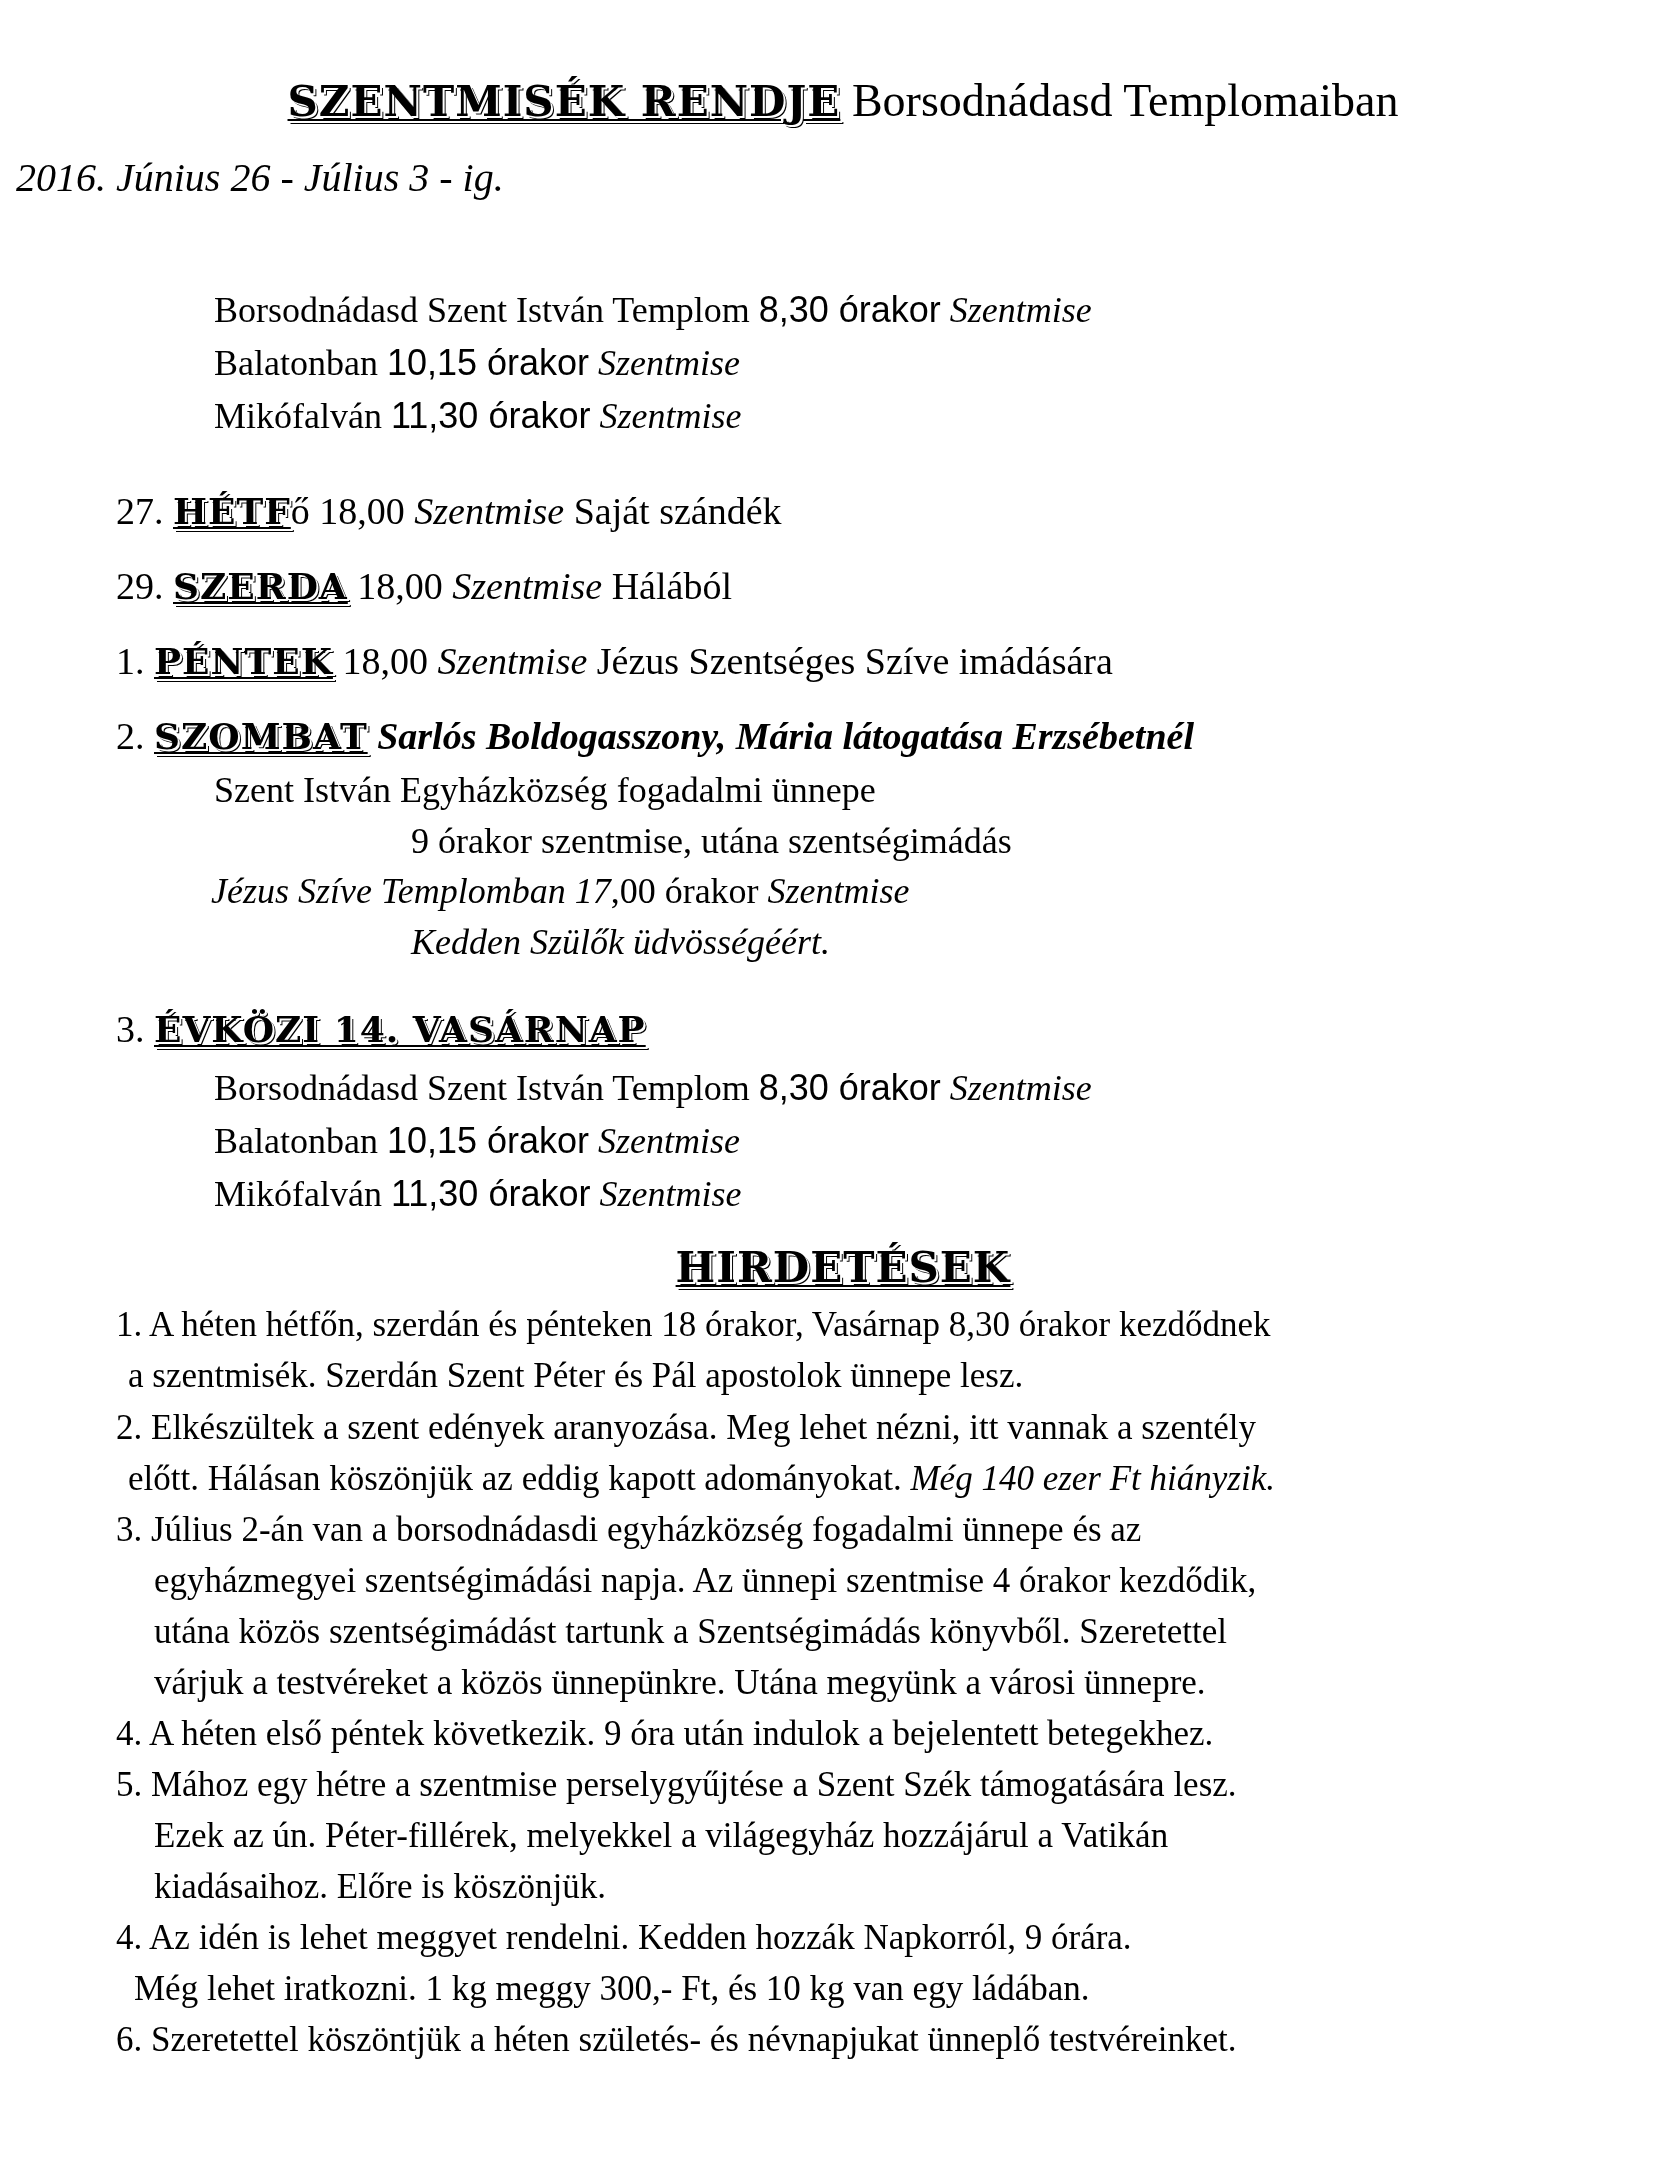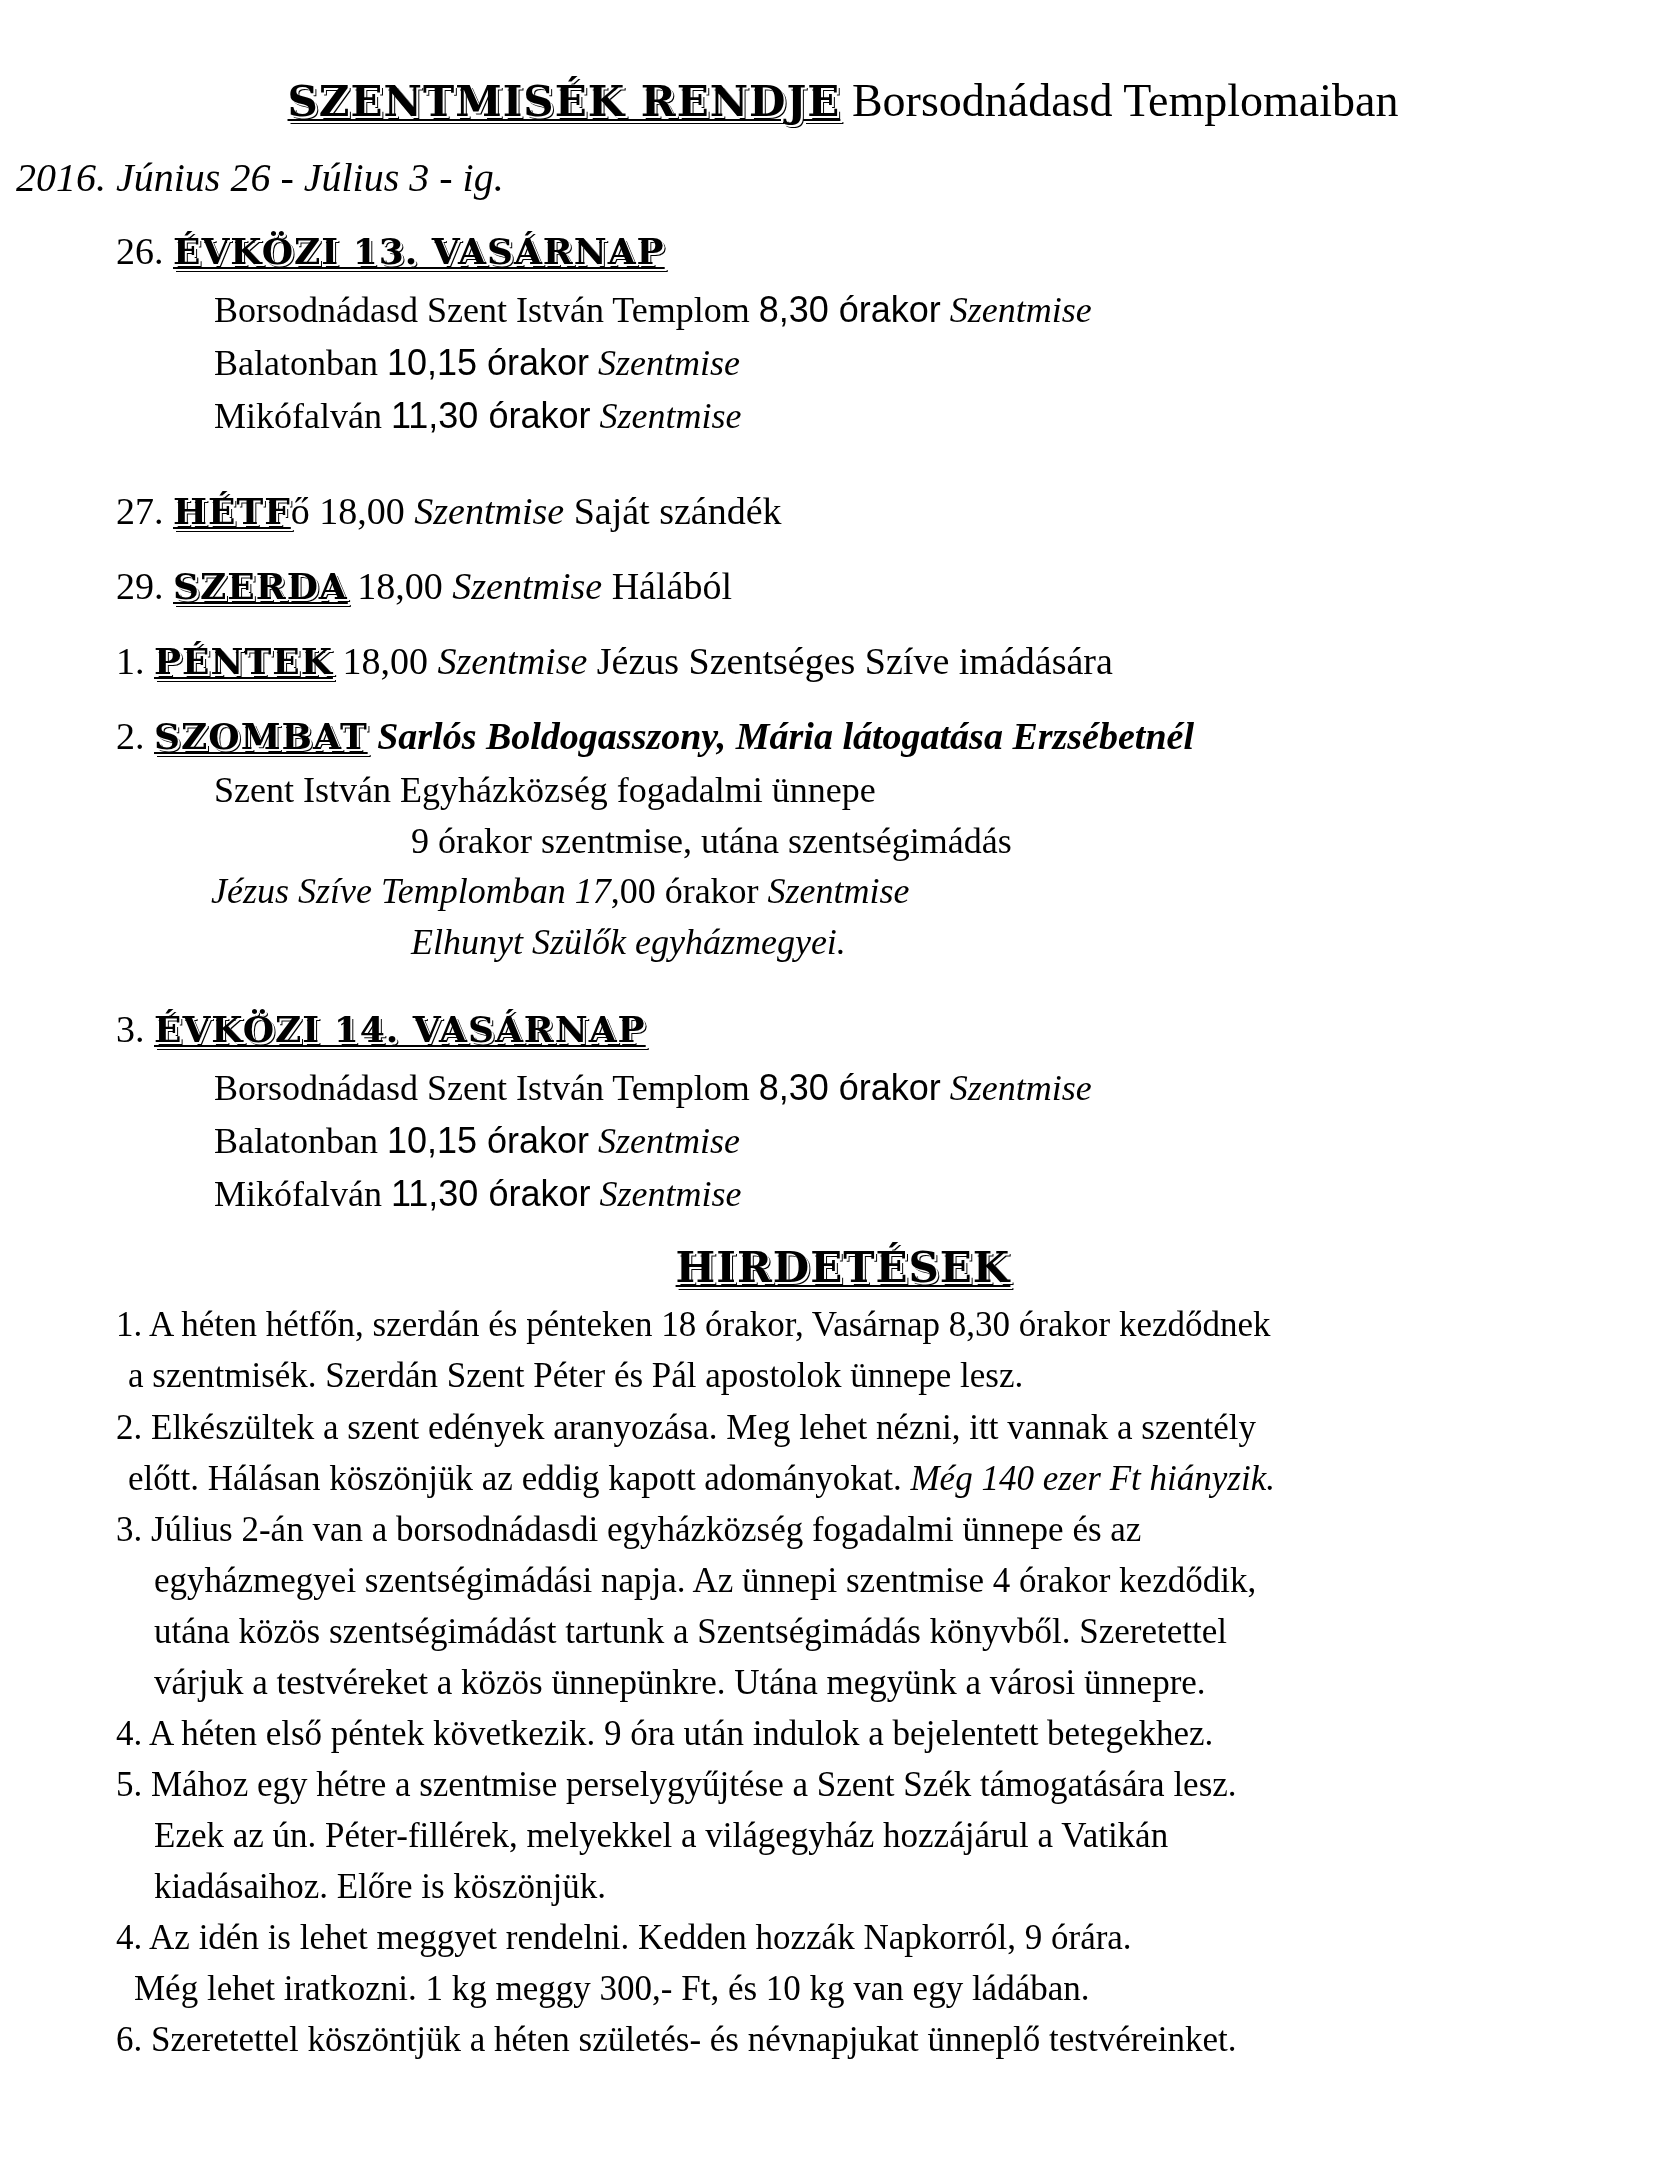--- a/index.html
+++ b/index.html
@@ -41,23 +41,20 @@
 </head>
 <body>
 
 <div class="page">
 
   <div id="title" class="line">
     <span class="deco">SZENTMISÉK RENDJE</span><span class="serif"> Borsodnádasd Templomaiban</span>
   </div>
   <div id="subtitle" class="line">2016. Június 26 - Július 3 - ig.</div>
 
-  <div class="line day" style="top:232px; left:100px;">
-    <span>26. </span><span class="deco">ÉVKÖZI 13. VASÁRNAP</span>
-  </div>
   <div class="line sub" style="top:292px; left:198px;">
     <span>Borsodnádasd Szent István Templom </span><span class="sans">8,30 órakor</span><span class="ital"> Szentmise</span>
   </div>
   <div class="line sub" style="top:345px; left:198px;">
     <span>Balatonban </span><span class="sans">10,15 órakor</span><span class="ital"> Szentmise</span>
   </div>
   <div class="line sub" style="top:398px; left:198px;">
     <span>Mikófalván </span><span class="sans">11,30 órakor</span><span class="ital"> Szentmise</span>
   </div>
 
@@ -74,21 +71,21 @@
   </div>
 
   <div class="line day" style="top:717px; left:100px;">
     <span>2. </span><span class="deco">SZOMBAT</span><span class="ital bold"> Sarlós Boldogasszony, Mária látogatása Erzsébetnél</span>
   </div>
   <div class="line sub" style="top:772px; left:198px;">Szent István Egyházközség fogadalmi ünnepe</div>
   <div class="line sub" style="top:823px; left:395px;">9 órakor szentmise, utána szentségimádás</div>
   <div class="line sub" style="top:873px; left:195px;">
     <span class="ital">Jézus Szíve Templomban 17</span><span>,00 órakor  </span><span class="ital">Szentmise</span>
   </div>
-  <div class="line sub ital" style="top:924px; left:395px;">Elhunyt Szülők egyházmegyei.</div>
+  <div class="line sub ital" style="top:924px; left:395px;">Kedden Szülők üdvösségéért.</div>
 
   <div class="line day" style="top:1010px; left:100px;">
     <span>3. </span><span class="deco">ÉVKÖZI 14. VASÁRNAP</span>
   </div>
   <div class="line sub" style="top:1070px; left:198px;">
     <span>Borsodnádasd Szent István Templom </span><span class="sans">8,30 órakor</span><span class="ital"> Szentmise</span>
   </div>
   <div class="line sub" style="top:1123px; left:198px;">
     <span>Balatonban </span><span class="sans">10,15 órakor</span><span class="ital"> Szentmise</span>
   </div>

